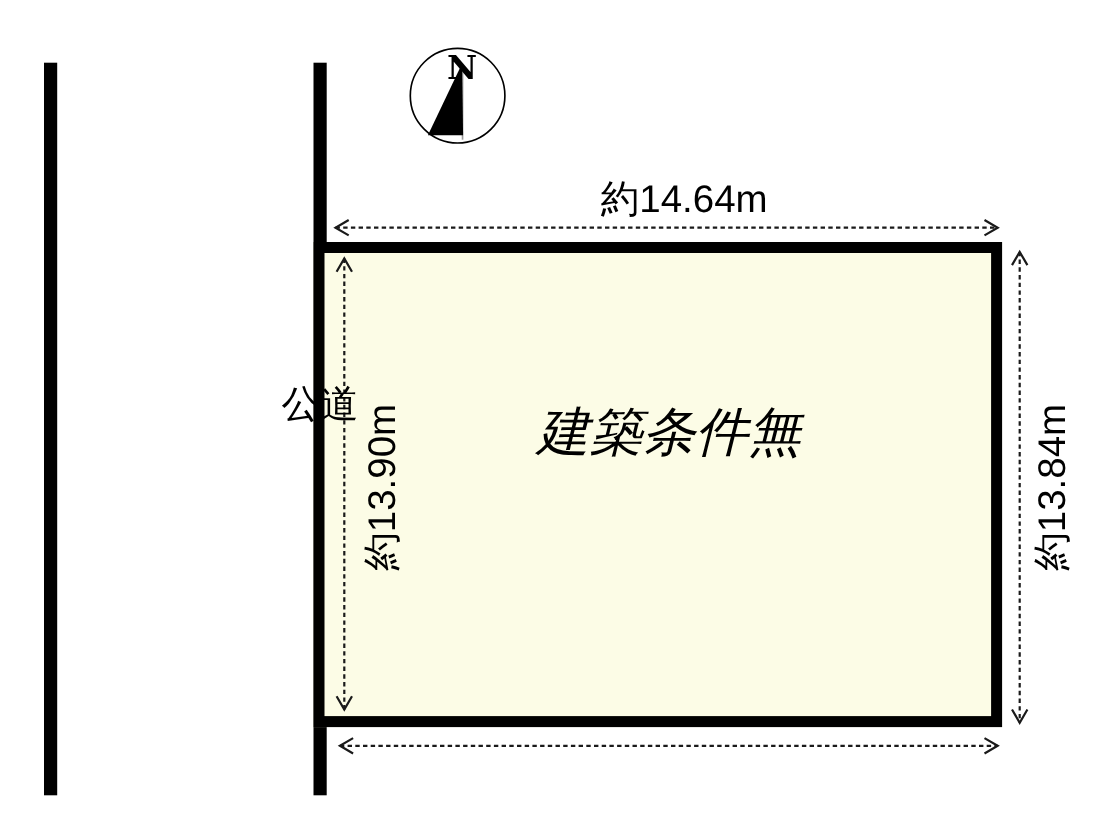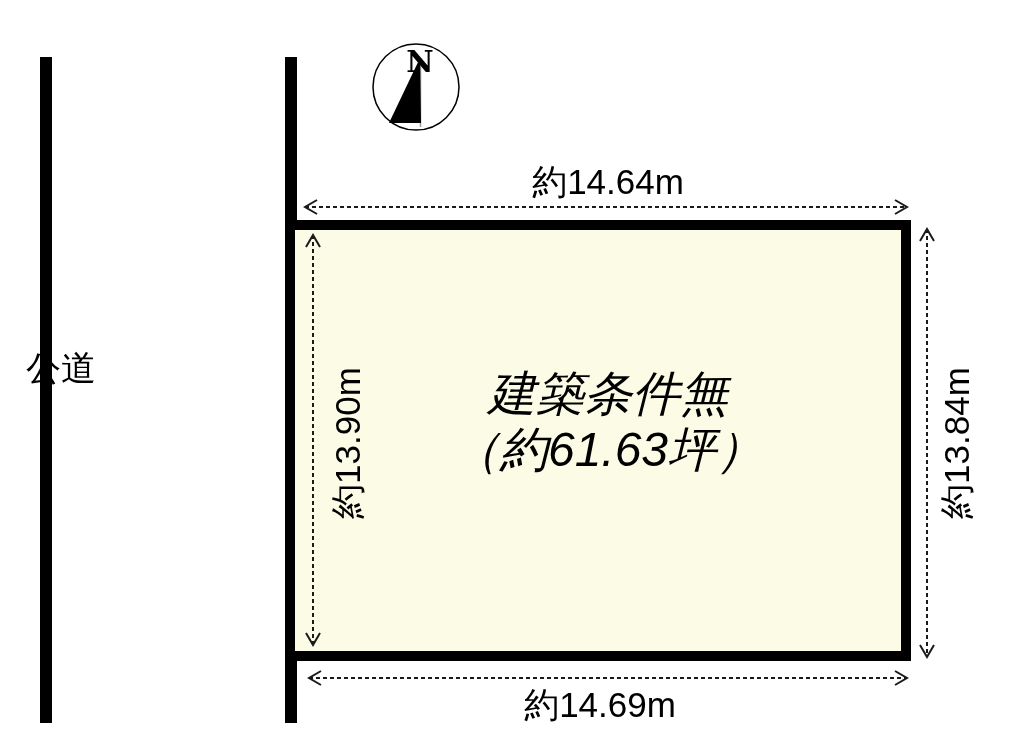--- a/index.html
+++ b/index.html
@@ -52,21 +52,21 @@
     white-space: nowrap;
   }
   .dim-label.vertical {
     transform: rotate(-90deg);
   }
   .road-label {
     position: absolute;
     left: 26px;
     top: 346px;
     width: 300px;
-    text-align: left;
+    text-align: right;
     font-size: 35px;
     line-height: 44px;
     white-space: nowrap;
   }
   .plot-label {
     position: absolute;
     left: 298px;
     top: 366px;
     width: 620px;
     text-align: center;
@@ -118,30 +118,28 @@
       <polyline points="306,633 313,645 320,633"></polyline>
     </g>
 
     <g stroke="#1a1a1a" stroke-width="2" fill="none">
       <line x1="927" y1="229" x2="927" y2="657" stroke-dasharray="4 3"></line>
       <polyline points="920,241 927,229 934,241"></polyline>
       <polyline points="920,645 927,657 934,645"></polyline>
     </g>
   </svg>
 
-  <div class="dim-label" style="left:458px; top:160px;">約14.64m</div>
+  <div class="dim-label" style="left:472px; top:160px;">約14.64m</div>
 
-  <div class="dim-label" style="left:450px; top:683px;">約14.69m</div>
 
   <div class="dim-label vertical" style="left:198px; top:421px;">約13.90m</div>
 
   <div class="dim-label vertical" style="left:807px; top:421px;">約13.84m</div>
 
   <div class="road-label">
     <div>公道</div>
   </div>
 
   <div class="plot-label">
     <div>建築条件無</div>
-    <div>（約61.63坪）</div>
   </div>
 
 </div>
 
 </body></html>

